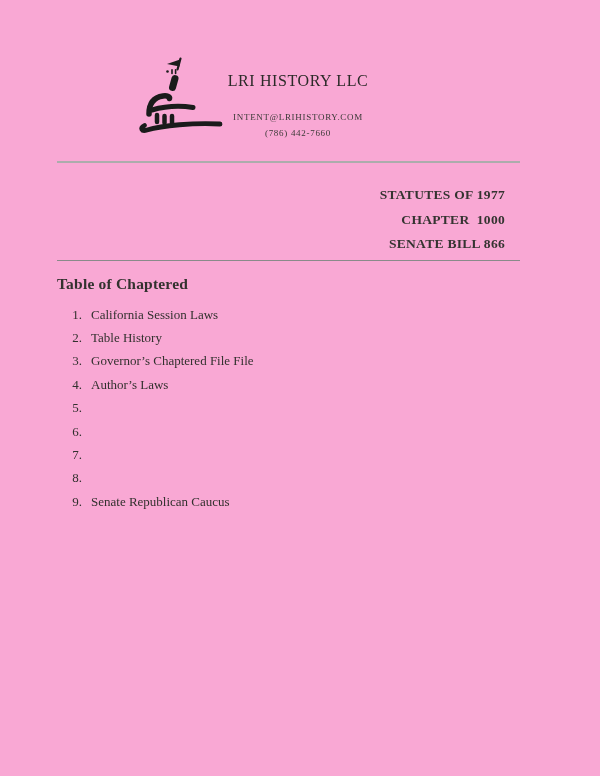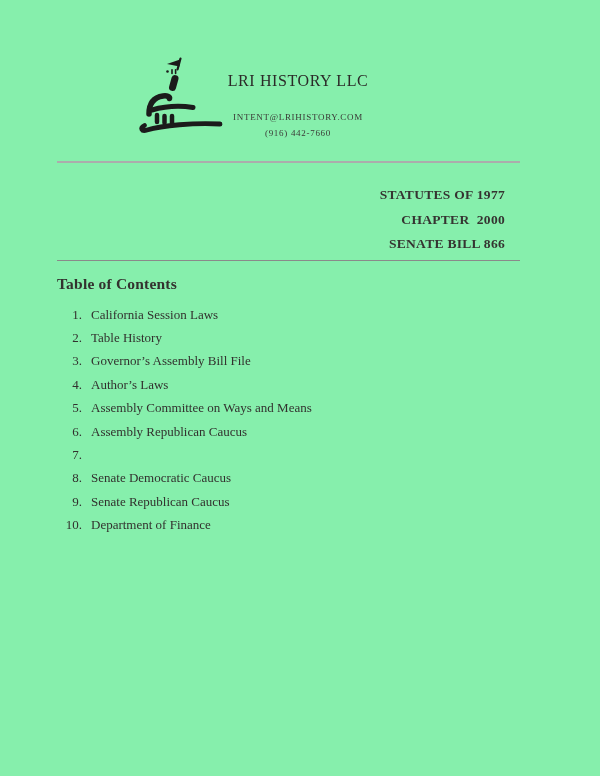--- a/index.html
+++ b/index.html
@@ -1,20 +1,20 @@
 <!DOCTYPE html>
 <html><head>
 <meta charset="utf-8">
 <style>
   html, body { margin: 0; padding: 0; background: #ffffff; }
   .page {
     position: relative;
     width: 600px;
     height: 776px;
-    background: #86efac;
+    background: #f9a8d4;
     font-family: "Liberation Serif", "DejaVu Serif", serif;
     color: #2f2e2c;
     overflow: hidden;
   }
 
   
   .logo {
     position: absolute;
     left: 136px;
     top: 57px;
@@ -134,71 +134,64 @@
       <path d="M36,59 L36,66" stroke-width="4.5"></path>
 
       <path d="M84,67 C58,65.5 26,68.5 11,73 C5.5,74.8 3.8,71 8.5,68.5" stroke-width="4.8"></path>
     </svg>
   </div>
 
   <div class="company">
     <div class="company-name">LRI HISTORY LLC</div>
     <div class="company-contact">
       <div>INTENT@LRIHISTORY.COM</div>
-      <div>(916) 442-7660</div>
+      <div>(786) 442-7660</div>
     </div>
   </div>
 
   <div class="rule-top"></div>
 
   <div class="ref-block">
     <div class="ref-line">STATUTES OF 1977</div>
-    <div class="ref-line">CHAPTER  2000</div>
+    <div class="ref-line">CHAPTER  1000</div>
     <div class="ref-line">SENATE BILL 866</div>
   </div>
 
   <div class="rule-bottom"></div>
 
-  <div class="toc-title">Table of Contents</div>
+  <div class="toc-title">Table of Chaptered</div>
 
   <div class="toc-list">
     <div class="toc-row">
       <span class="toc-num">1.</span>
       <span class="toc-label">California Session Laws</span>
     </div>
     <div class="toc-row">
       <span class="toc-num">2.</span>
       <span class="toc-label">Table History</span>
     </div>
     <div class="toc-row">
       <span class="toc-num">3.</span>
-      <span class="toc-label">Governor’s Assembly Bill File</span>
+      <span class="toc-label">Governor’s Chaptered File File</span>
     </div>
     <div class="toc-row">
       <span class="toc-num">4.</span>
       <span class="toc-label">Author’s Laws</span>
     </div>
     <div class="toc-row">
       <span class="toc-num">5.</span>
-      <span class="toc-label">Assembly Committee on Ways and Means</span>
     </div>
     <div class="toc-row">
       <span class="toc-num">6.</span>
-      <span class="toc-label">Assembly Republican Caucus</span>
     </div>
     <div class="toc-row">
       <span class="toc-num">7.</span>
     </div>
     <div class="toc-row">
       <span class="toc-num">8.</span>
-      <span class="toc-label">Senate Democratic Caucus</span>
     </div>
     <div class="toc-row">
       <span class="toc-num">9.</span>
       <span class="toc-label">Senate Republican Caucus</span>
-    </div>
-    <div class="toc-row">
-      <span class="toc-num">10.</span>
-      <span class="toc-label">Department of Finance</span>
     </div>
   </div>
 
 </div>
 
 </body></html>

